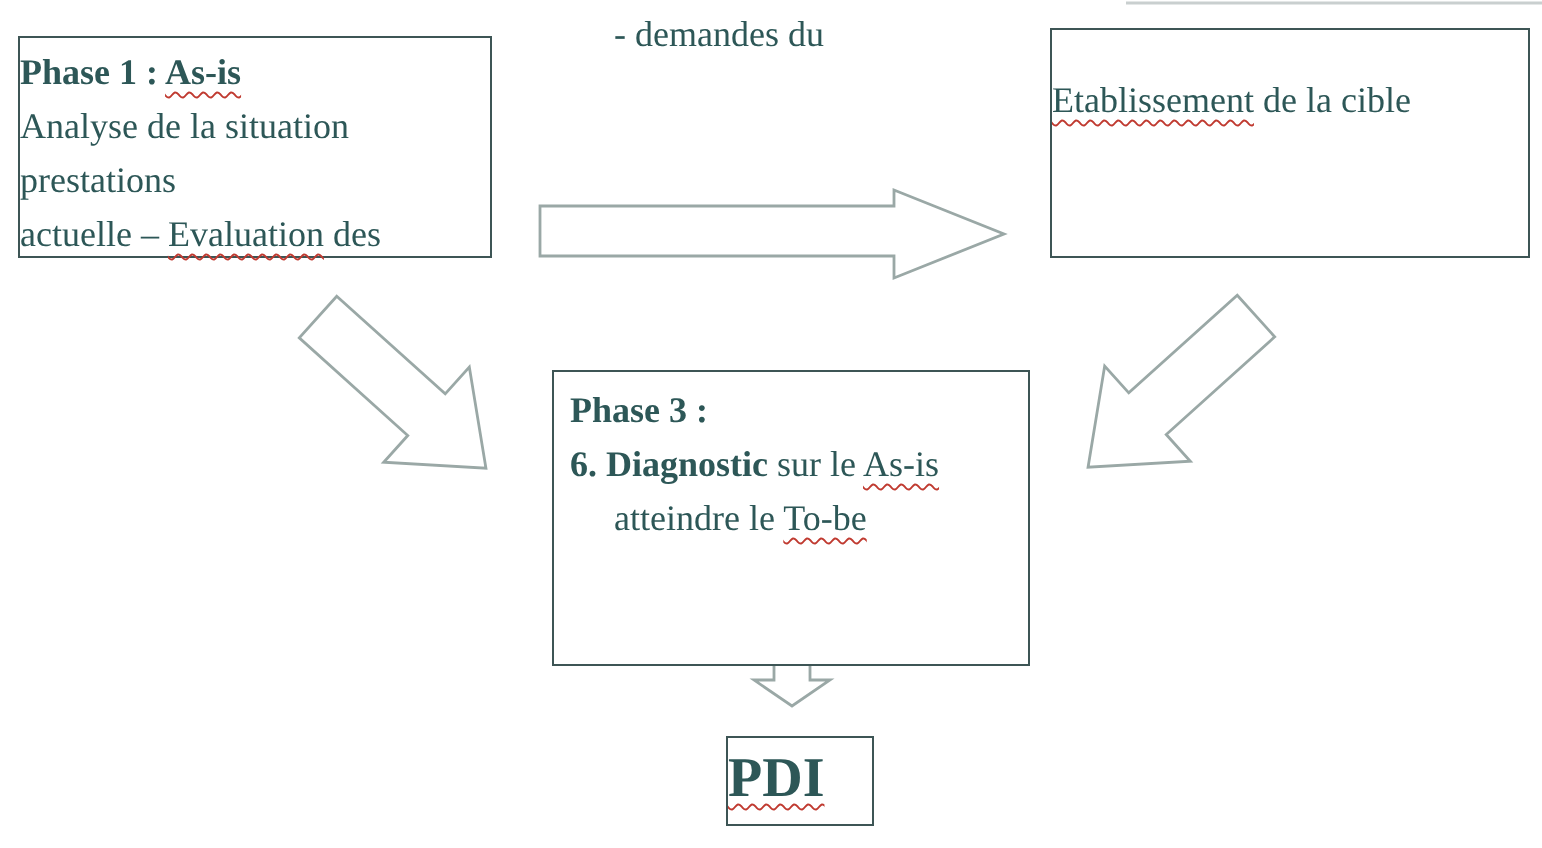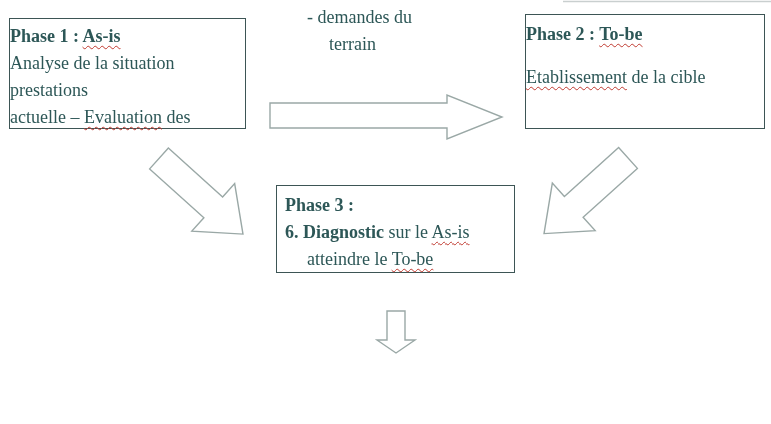--- a/index.html
+++ b/index.html
@@ -45,21 +45,21 @@
   .sq {
     text-decoration-line: underline;
     text-decoration-style: wavy;
     text-decoration-color: var(--squiggly);
     text-decoration-thickness: 1px;
     text-underline-offset: 3px;
   }
   .phase1 { left: 9px; top: 18px; width: 237px; height: 111px; padding-top: 4px; }
   .phase2 { left: 525px; top: 14px; width: 240px; height: 115px; padding-top: 6px; }
   .phase2 .p2-body { line-height: 32px; margin-top: 13px; }
-  .phase3 { left: 276px; top: 185px; width: 239px; height: 88px; padding: 6px 6px 0 8px; }
+  .phase3 { left: 276px; top: 185px; width: 239px; height: 148px; padding: 6px 6px 0 8px; }
   .phase3 .indent { padding-left: 22px; font-family: Liberation Serif, serif; }
   .pdi-box {
     left: 363px; top: 368px; width: 74px; height: 45px;
     font-size: 28px; font-weight: bold; line-height: 42px;
   }
   .annotations {
     position: absolute;
     left: 307px; top: 4px;
     z-index: 1;
     font-size: 18px;
@@ -87,30 +87,31 @@
 
   <div class="box phase1 center">
     <div class="bold"><span>Phase 1 : </span><span class="sq">As-is</span></div>
     <div>Analyse de la situation</div>
     <div>prestations</div>
     <div><span>actuelle – </span><span class="sq">Evaluation</span><span> des</span></div>
   </div>
 
   <div class="annotations">
     <div>- demandes du</div>
-    <div class="indent">terrain</div>
   </div>
 
   <div class="box phase2 center">
-    <div class="bold"><span>Phase 2 : </span><span class="sq">To-be</span></div>
     <div class="p2-body">
       <div><span class="sq">Etablissement</span><span> de la cible</span></div>
     </div>
   </div>
 
   <div class="box phase3">
     <div class="bold center">Phase 3 :</div>
     <div><span class="bold">6. Diagnostic</span><span> sur le </span><span class="sq">As-is</span></div>
     <div class="indent"><span>atteindre le </span><span class="sq">To-be</span></div>
   </div>
 
+  <div class="box pdi-box center">
+    <span class="sq">PDI</span>
+  </div>
 
 </div>
 
 </body></html>

